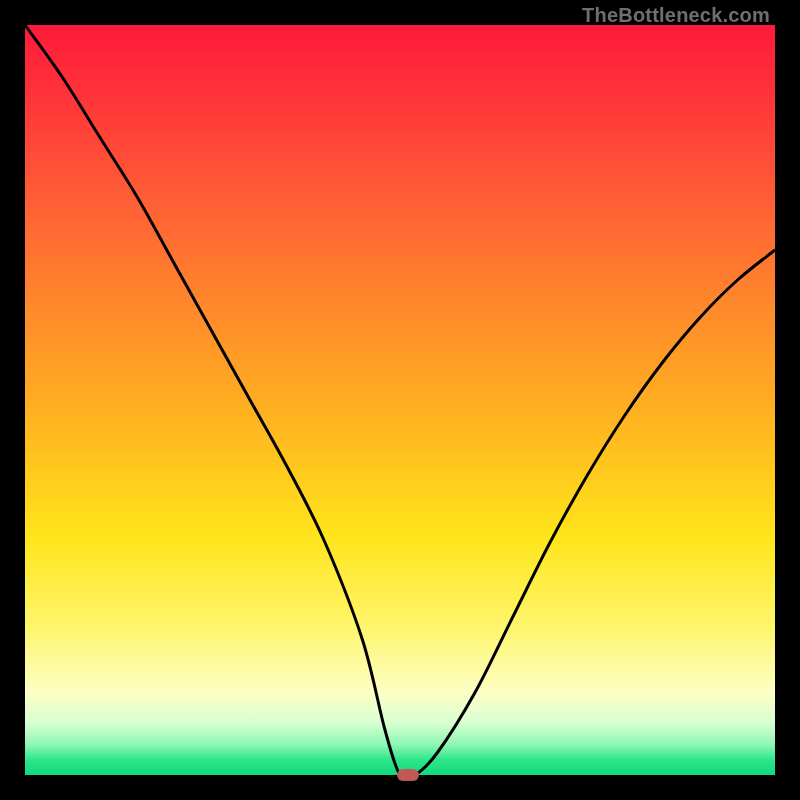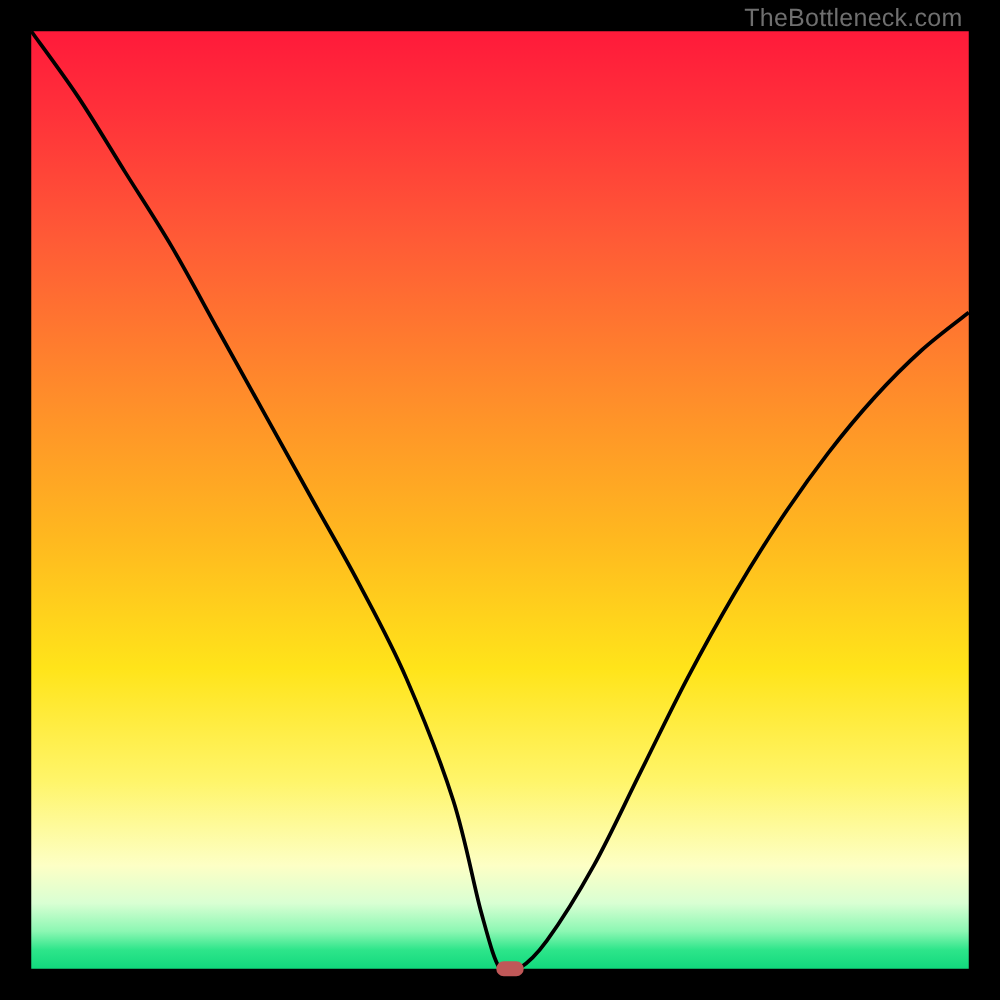--- a/index.html
+++ b/index.html
@@ -41,21 +41,21 @@
       #2de58a 98%,
       #11d97d 100%
     );
   }
   .watermark {
     position: absolute;
     top: 4px;
     right: 30px;
     color: #6f6f6f;
     font-size: 20px;
-    font-weight: 400;
+    font-weight: 700;
     letter-spacing: 0.2px;
     user-select: none;
   }
   svg.curve {
     position: absolute;
     left: 0;
     top: 0;
     width: 750px;
     height: 750px;
     overflow: visible;

